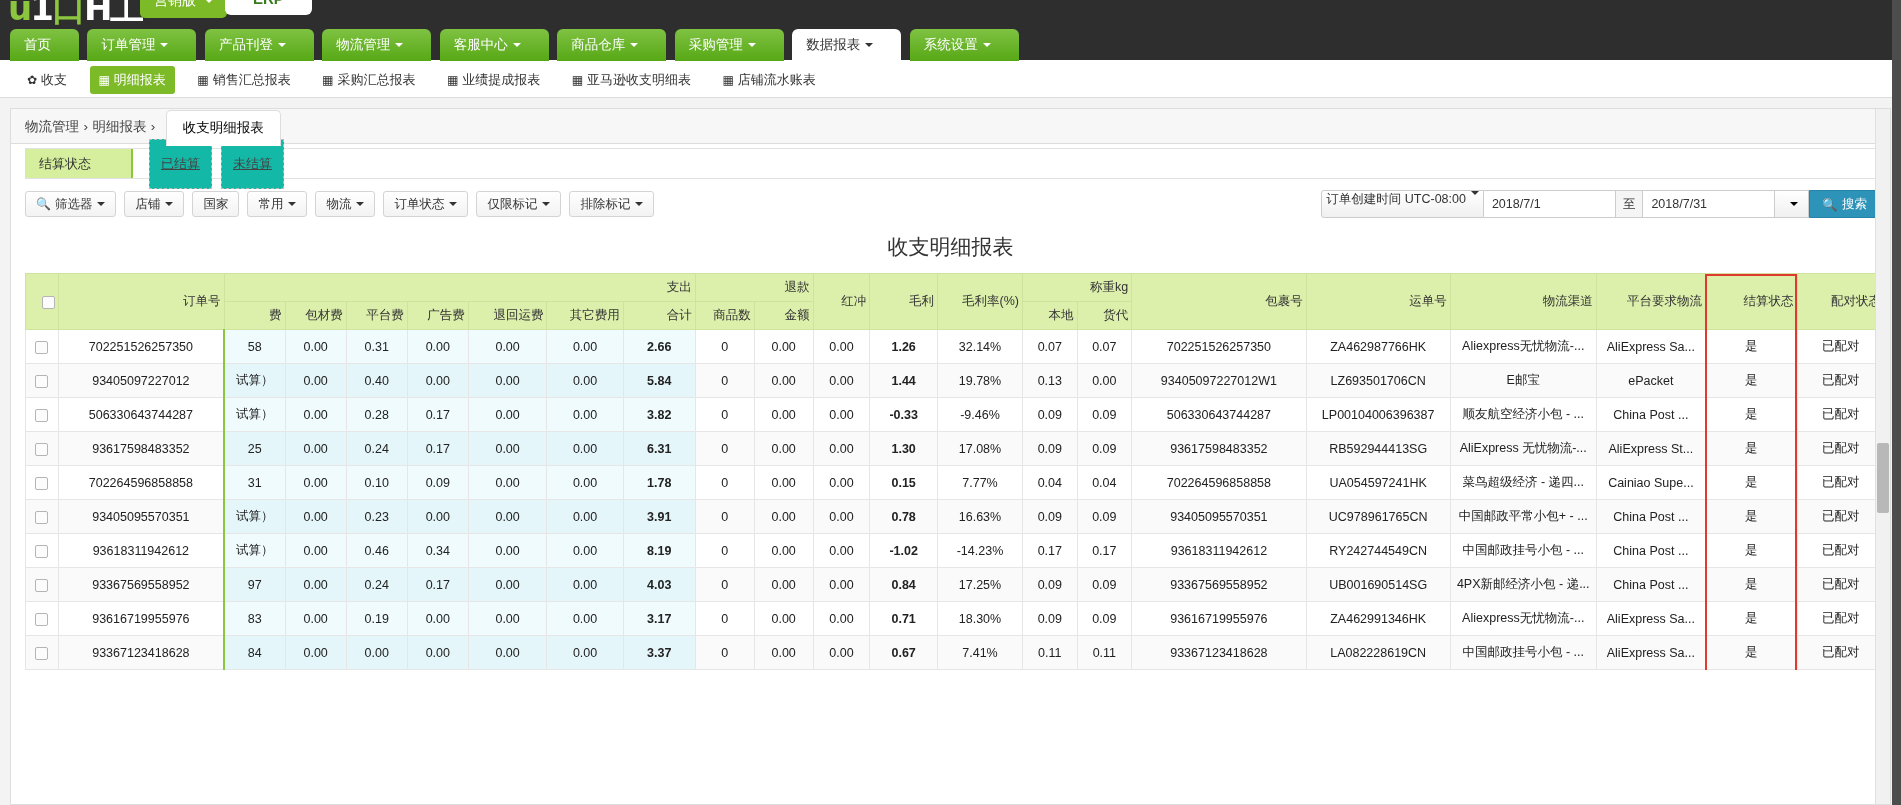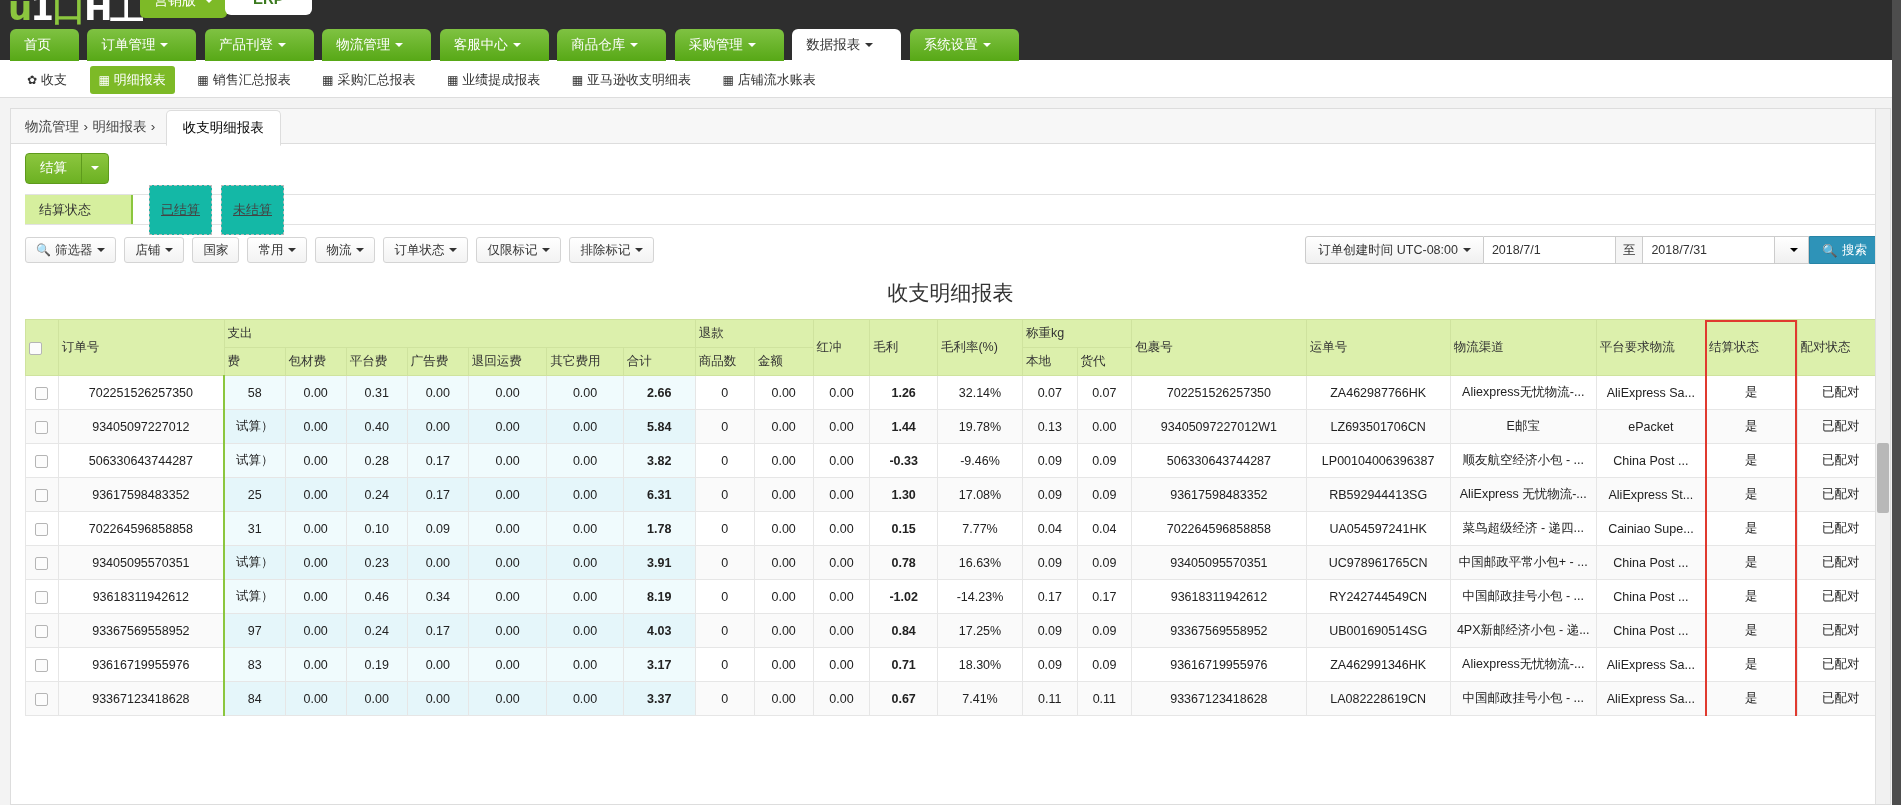--- a/index.html
+++ b/index.html
@@ -205,22 +205,22 @@
     line-height: 14px;
   }
   .fbtn .mag { margin-right: 4px; font-size: 12px; }
   .spacer { flex: 1; }
   .daterow { display: flex; align-items: stretch; height: 28px; }
   .dsel {
     border: 1px solid #ccc;
     background: linear-gradient(to bottom,#fff,#f0f0f0);
     border-radius: 3px 0 0 3px;
     font-size: 12.5px; color: #333;
-    padding: 0 12px;
-    display: flex; align-items: center;
+    padding: 0 4px;
+    display: flex; 
     cursor: pointer;
   }
   .dinput {
     border: 1px solid #ccc; border-left: none;
     background: #fff;
     font-size: 12.5px; color: #333;
     padding: 0 8px;
     width: 132px;
     display: flex; align-items: center;
     cursor: text;
@@ -271,21 +271,21 @@
     width: 1860px;
     table-layout: fixed;
     font-size: 12.5px;
   }
   table.rpt thead th {
     background: #dcf0ac;
     border: 1px solid #cfe39e;
     color: #333;
     font-weight: normal;
     padding: 5px 3px;
-    text-align: left;
+    text-align: right;
     white-space: nowrap;
   }
   table.rpt thead th.grp { border-bottom: 1px solid #cfe39e; }
   table.rpt tbody td {
     border: 1px solid #e6e6e6;
     padding: 8px 5px;
     text-align: center;
     color: #222;
     white-space: nowrap;
     overflow: hidden;
@@ -393,28 +393,20 @@
   <div class="panel">
 
     <div class="crumbrow">
       <span class="crumb">物流管理</span>
       <span class="crumb sep">›</span>
       <span class="crumb">明细报表</span>
       <span class="crumb sep">›</span>
       <span class="crumbtab">收支明细报表</span>
     </div>
 
-    <div class="btnrow">
-      <div class="grnbtn">
-        <div class="lbl">结算</div>
-        <div class="dd">
-            <span class="caret"></span>
-          </div>
-      </div>
-    </div>
 
     <div class="statusrow">
       <div class="statuslabel">结算状态</div>
       <div class="statuschips">
         <span class="chip">已结算</span>
         <span class="chip">未结算</span>
       </div>
     </div>
 
     <div class="filterbar">

